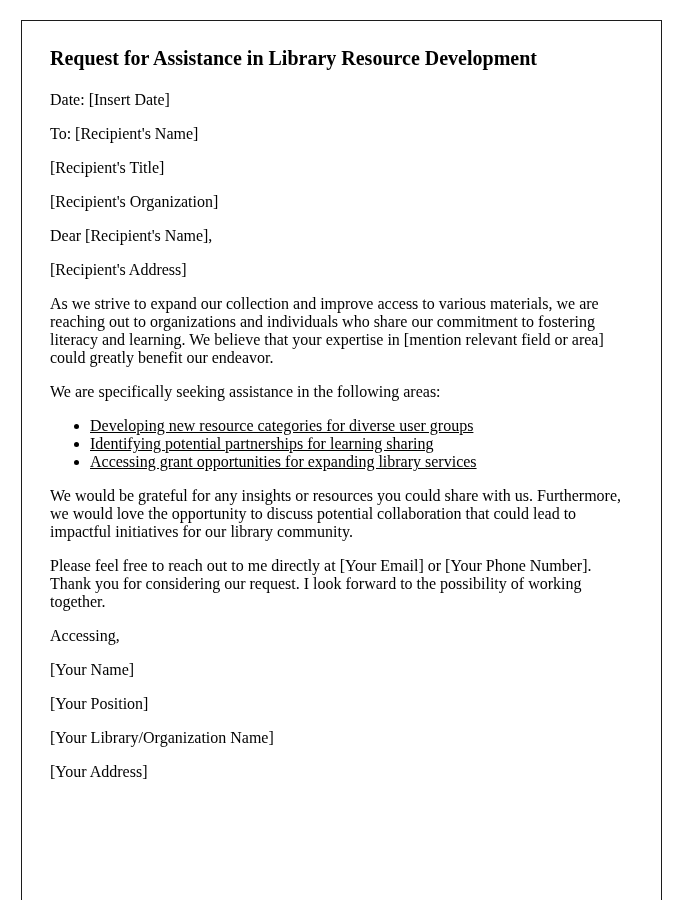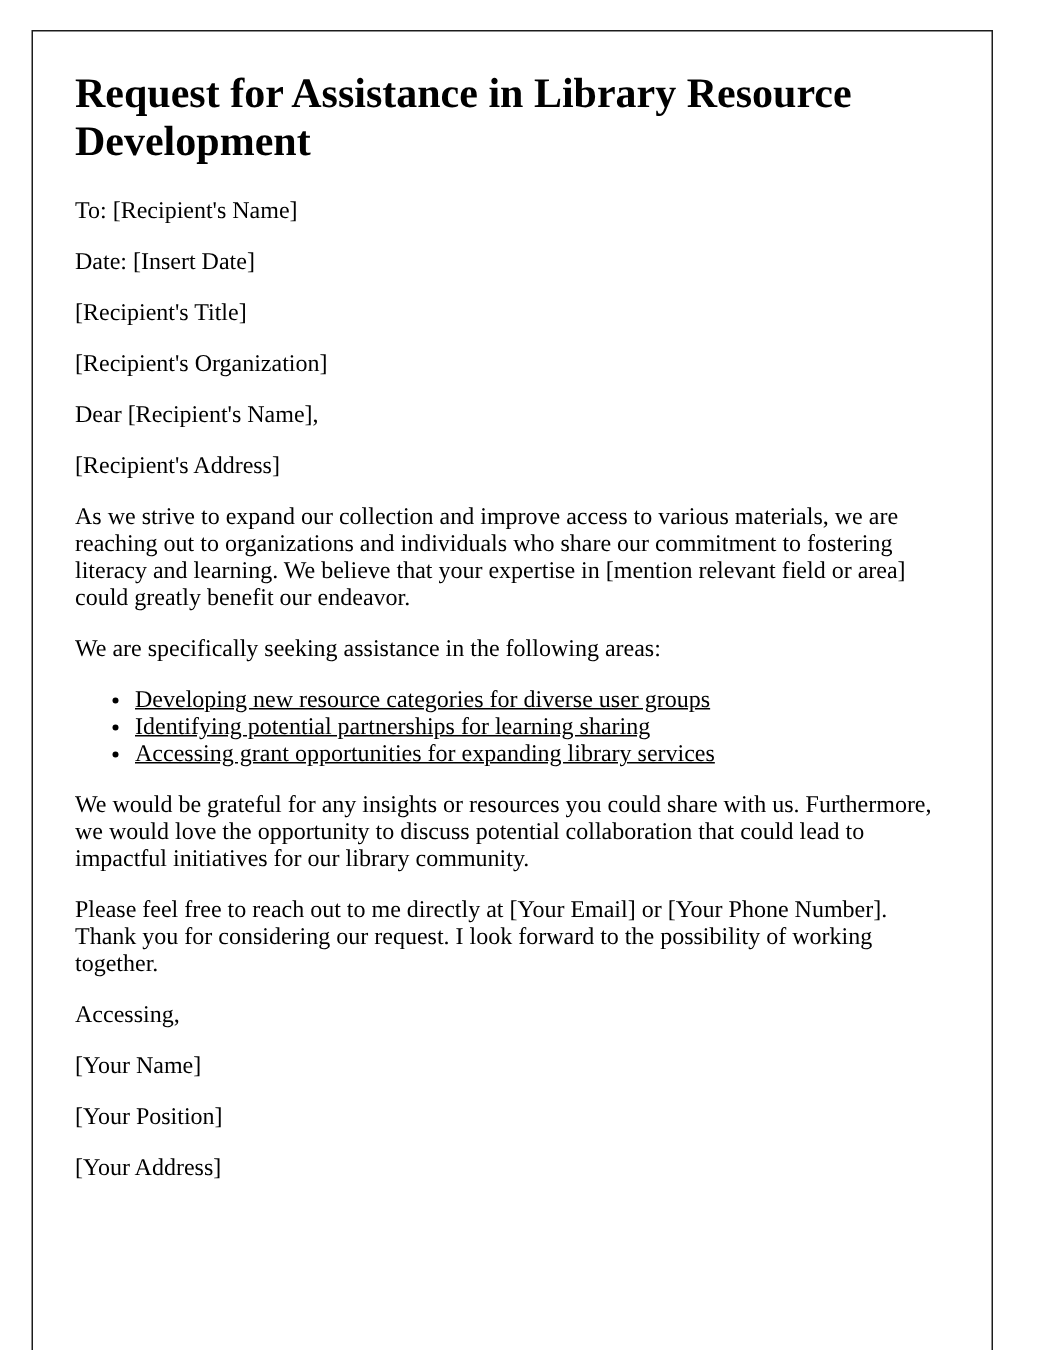--- a/index.html
+++ b/index.html
@@ -17,21 +17,21 @@
     min-height: 1000px;
     border: 1px solid #1c1c1c;
     padding: 5px 28px 60px 28px;
     background: #ffffff;
     font-family: "Liberation Serif", "DejaVu Serif", serif;
     font-size: 16px;
     line-height: normal;
     color: #000000;
   }
   .page h1 {
-    font-size: 28px;
+    font-size: 20px;
     font-weight: bold;
     margin: 21px 0;
     line-height: 1.15;
   }
   .page p {
     margin: 16px 0;
   }
   .page ul {
     margin: 16px 0;
     padding-left: 40px;
@@ -41,22 +41,22 @@
   .page li {
     margin: 0;
   }
 </style>
 </head>
 <body>
 
 <div class="page">
   <h1>Request for Assistance in Library Resource Development</h1>
 
+  <p>Date: [Insert Date]</p>
   <p>To: [Recipient's Name]</p>
-  <p>Date: [Insert Date]</p>
   <p>[Recipient's Title]</p>
   <p>[Recipient's Organization]</p>
   <p>Dear [Recipient's Name],</p>
 
   <p>[Recipient's Address]</p>
 
   <p>As we strive to expand our collection and improve access to various materials, we are reaching out to organizations and individuals who share our commitment to fostering literacy and learning. We believe that your expertise in [mention relevant field or area] could greatly benefit our endeavor.</p>
   <p>We are specifically seeking assistance in the following areas:</p>
 
   <ul>
@@ -65,14 +65,15 @@
     <li>Accessing grant opportunities for expanding library services</li>
   </ul>
 
   <p>We would be grateful for any insights or resources you could share with us. Furthermore, we would love the opportunity to discuss potential collaboration that could lead to impactful initiatives for our library community.</p>
   <p>Please feel free to reach out to me directly at [Your Email] or [Your Phone Number]. Thank you for considering our request. I look forward to the possibility of working together.</p>
 
   <p>Accessing,</p>
 
   <p>[Your Name]</p>
   <p>[Your Position]</p>
+  <p>[Your Library/Organization Name]</p>
   <p>[Your Address]</p>
 </div>
 
 </body></html>

